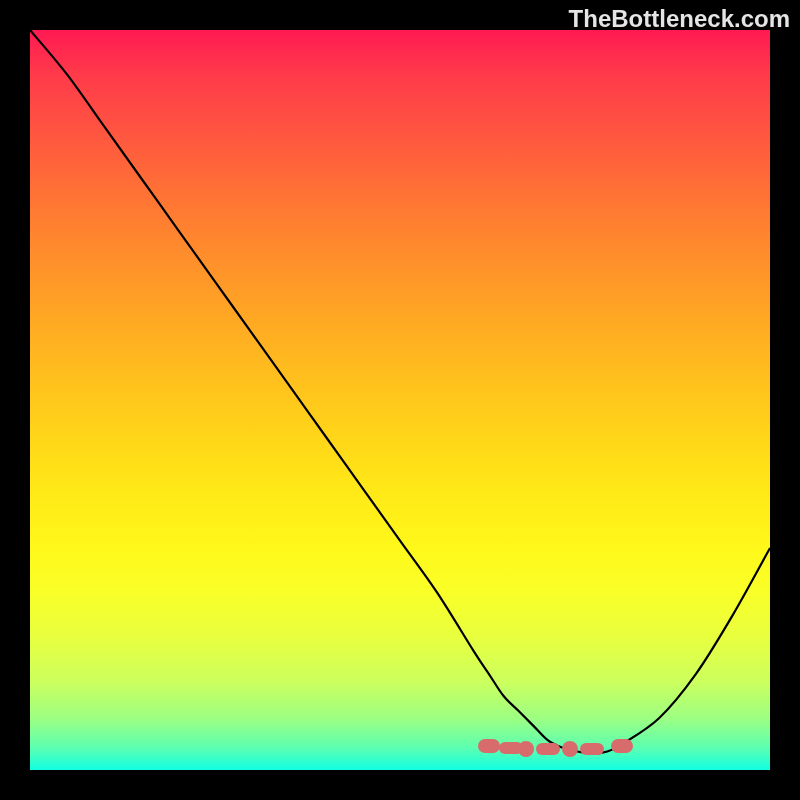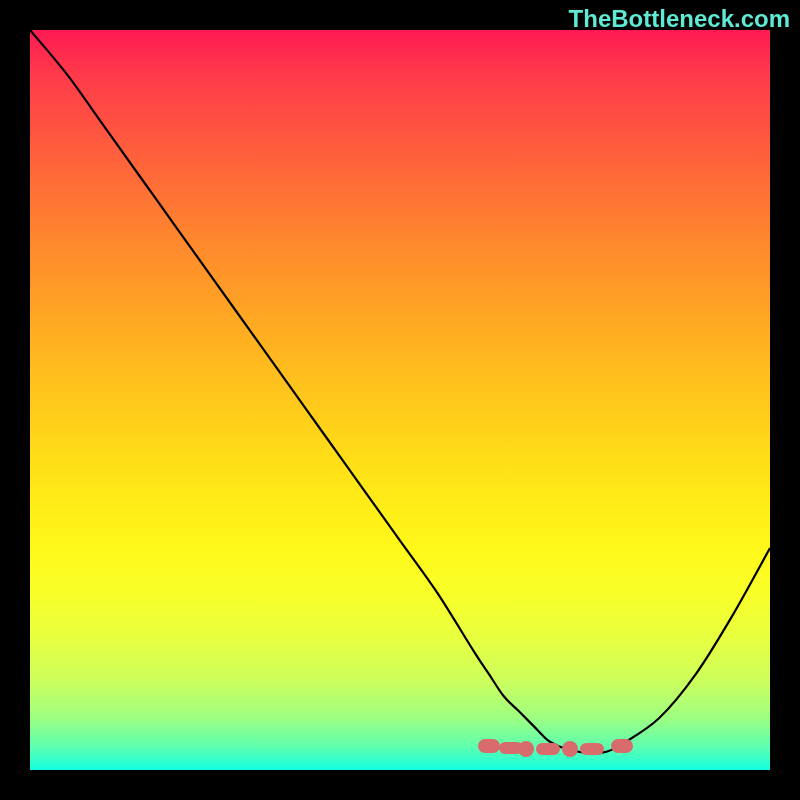--- a/index.html
+++ b/index.html
@@ -11,21 +11,21 @@
     width: 800px;
     height: 800px;
     background: #000;
     position: relative;
     font-family: Arial, Helvetica, sans-serif;
   }
   .watermark {
     position: absolute;
     top: 5px;
     right: 10px;
-    color: #5eead4;
+    color: #e5e5e5;
     font-size: 24px;
     font-weight: bold;
     z-index: 10;
   }
   .plot-area {
     position: absolute;
     left: 30px;
     top: 30px;
     width: 740px;
     height: 740px;

